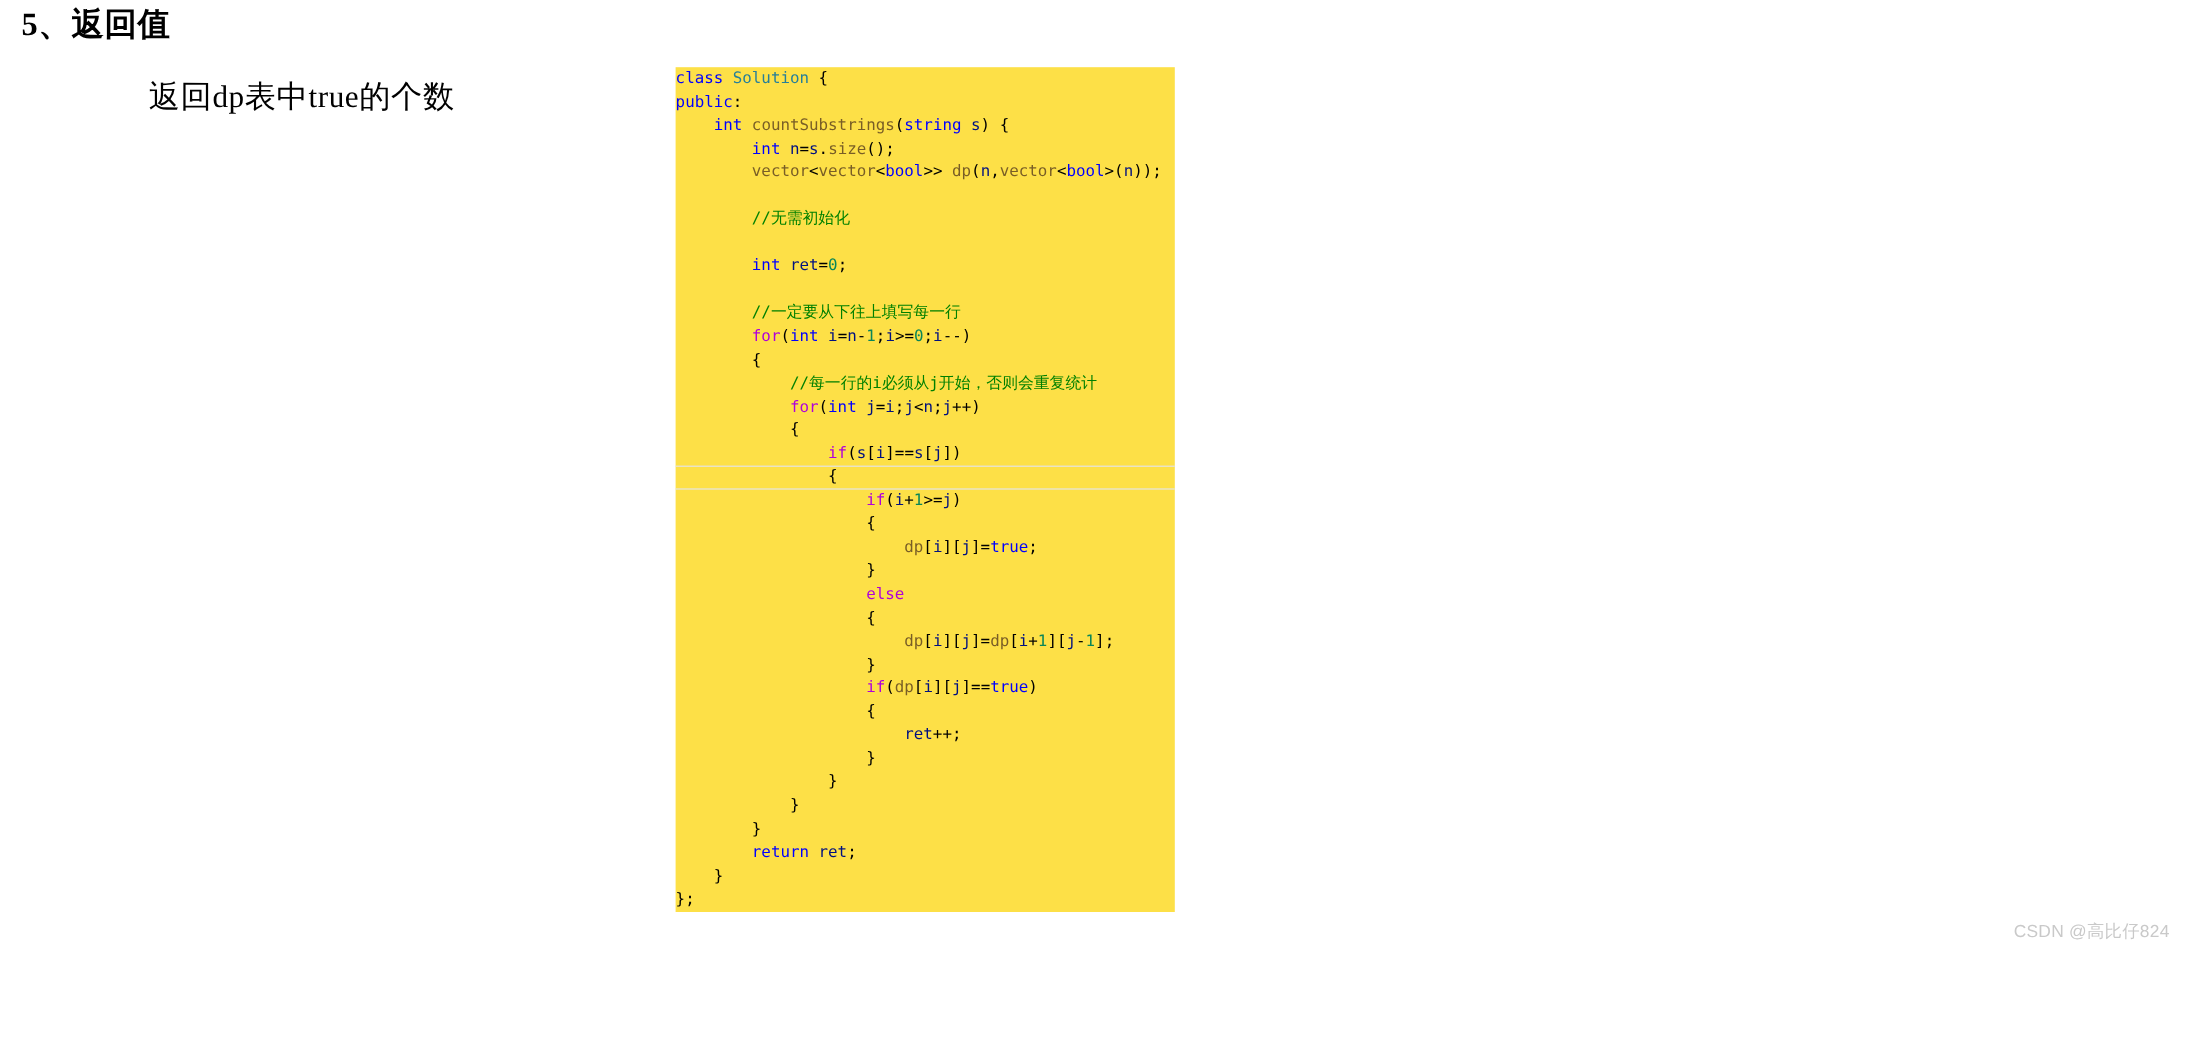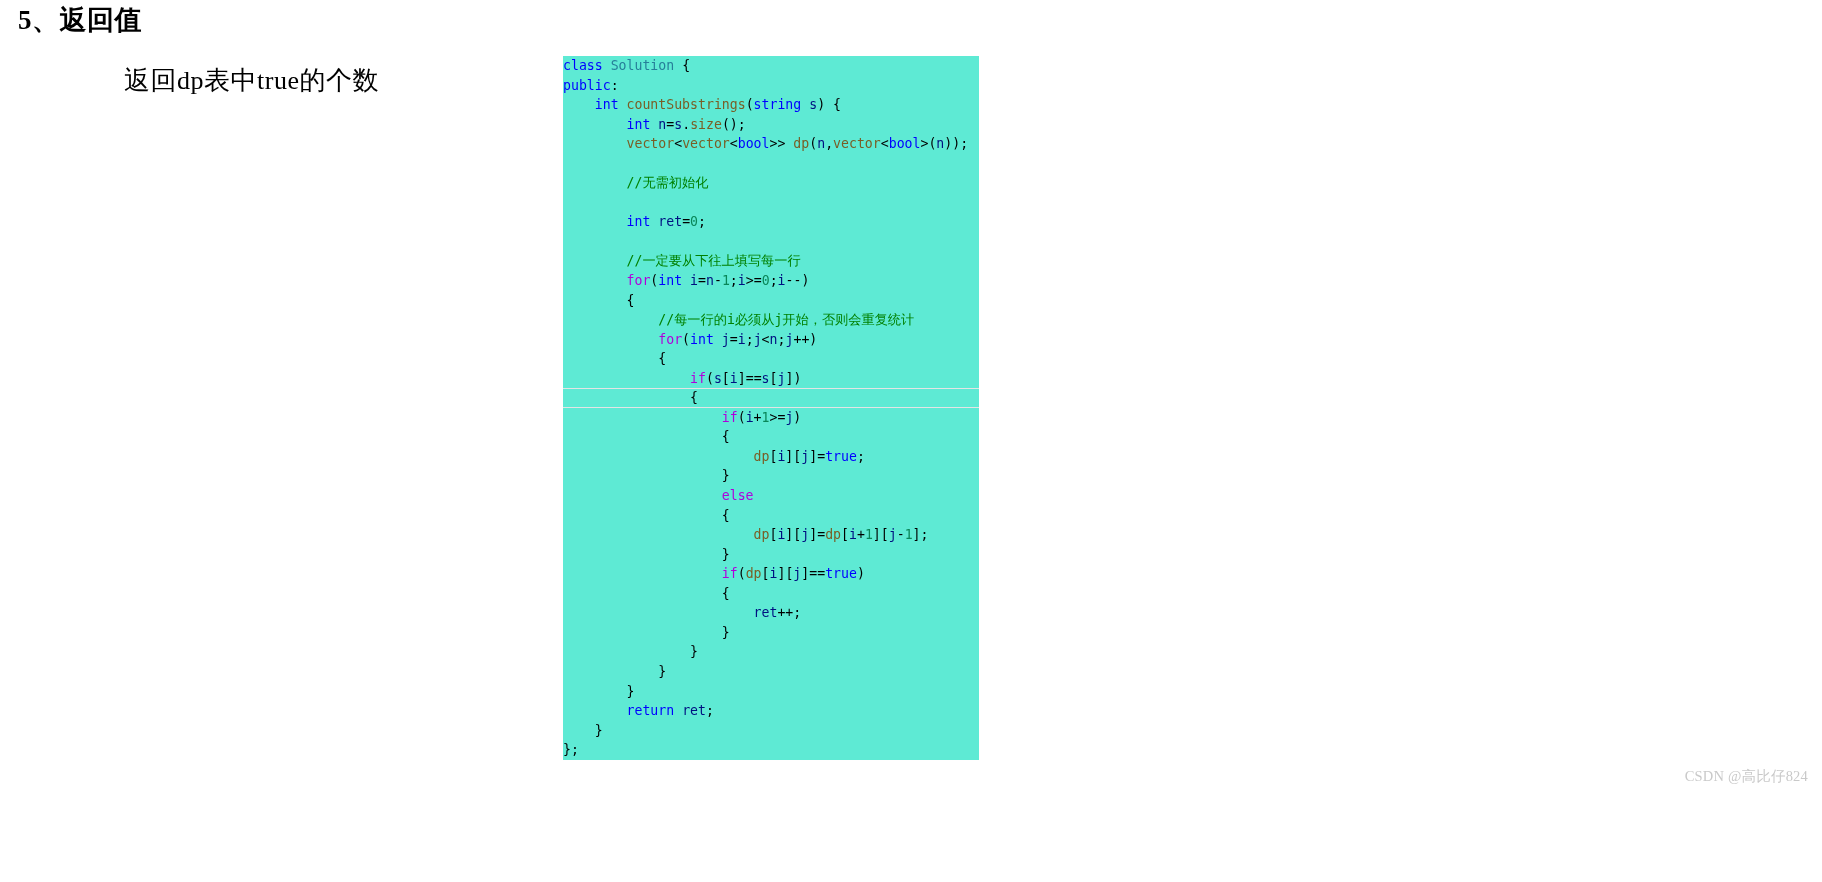--- a/index.html
+++ b/index.html
@@ -41,21 +41,21 @@
 
   
   #code-block {
     position: absolute;
     left: 563px;
     top: 56px;
     width: 416px;
     font-family: "DejaVu Sans Mono", "Liberation Mono", monospace;
     font-size: 13.2px;
     line-height: 19.55px;
-    background: #5eead4;
+    background: #fde047;
     color: #000000;
     white-space: pre;
     tab-size: 4;
   }
   .code-line {
     position: relative;
     height: 19.55px;
     white-space: pre;
     padding-left: 0;
   }
@@ -95,21 +95,21 @@
   .t-num     { color: #098658; }           
   .t-var     { color: #001080; }           
   .t-plain   { color: #000000; }           
   .t-comment { color: #008000; }           
 
   
   #watermark {
     position: absolute;
     right: 14px;
     bottom: 96px;
-    font-family: Liberation Serif, serif;
+    font-family: Liberation Sans, sans-serif;
     font-size: 14.5px;
     color: #c9c9c9;
     white-space: nowrap;
     letter-spacing: 0.2px;
   }
 </style>
 </head>
 <body>
 
 <div id="page-title">5、返回值</div>

